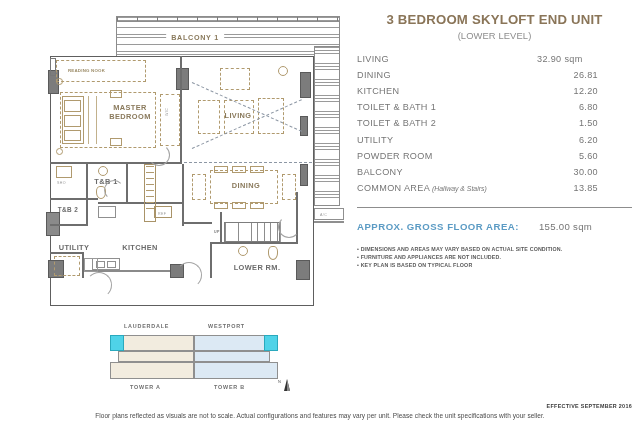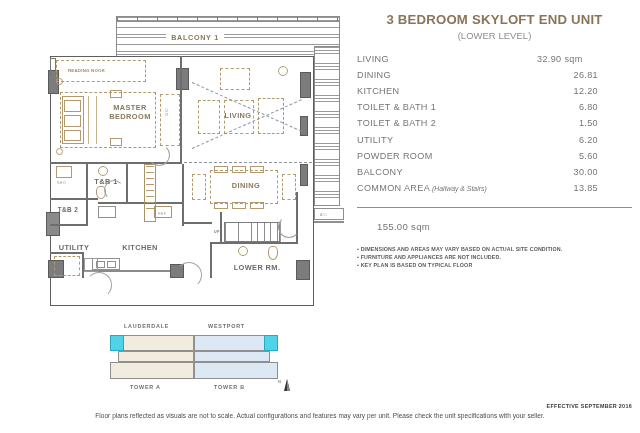--- a/index.html
+++ b/index.html
@@ -354,20 +354,21 @@
           <tr>
             <td>COMMON AREA<span class="note-it"> (Hallway &amp; Stairs)</span></td>
             <td class="val">13.85</td>
           </tr>
         </tbody>
     </table>
 
     <div class="rule"></div>
 
     <div class="gross">
+      <div class="lbl">APPROX. GROSS FLOOR AREA:</div>
       <div class="num">155.00 sqm</div>
     </div>
 
     <div class="disc" id="disc-list">
         <div>• DIMENSIONS AND AREAS MAY VARY BASED ON ACTUAL SITE CONDITION.</div>
         <div>• FURNITURE AND APPLIANCES ARE NOT INCLUDED.</div>
         <div>• KEY PLAN IS BASED ON TYPICAL FLOOR</div>
       </div>
   </div>
 

